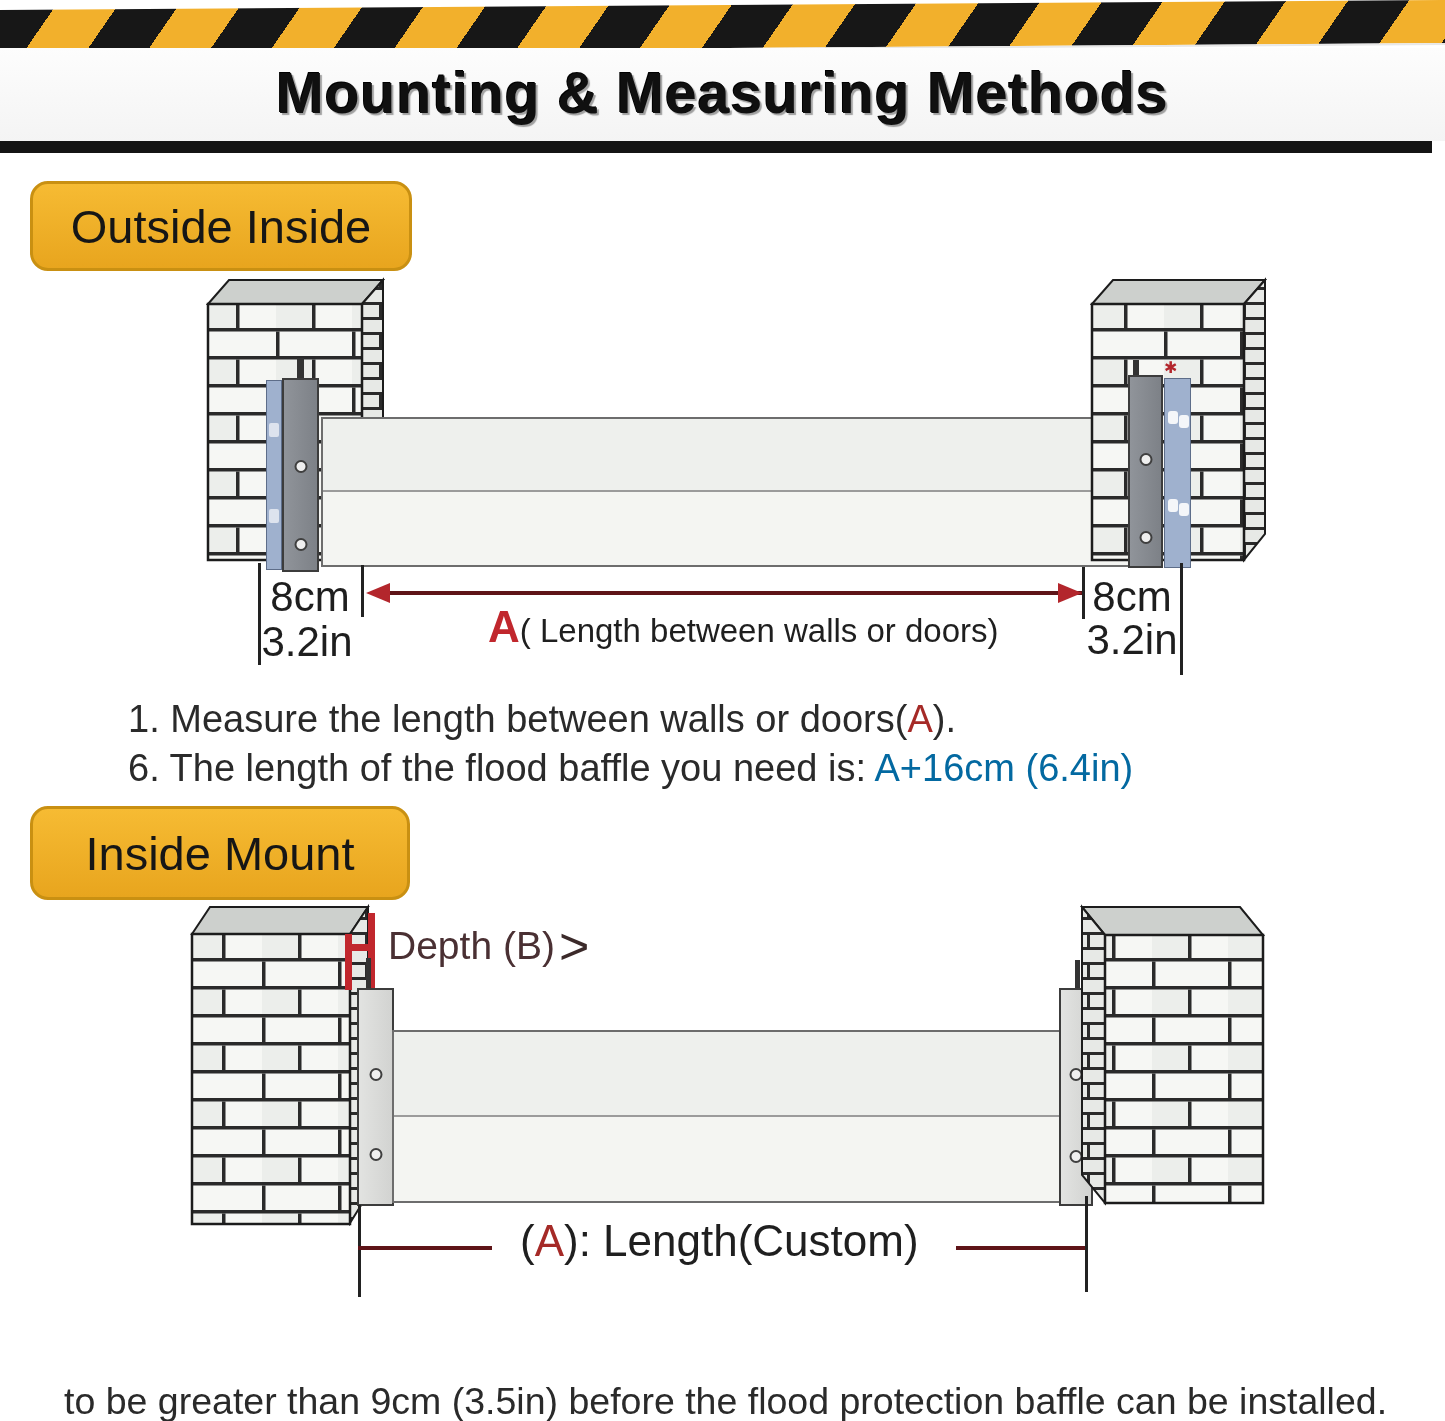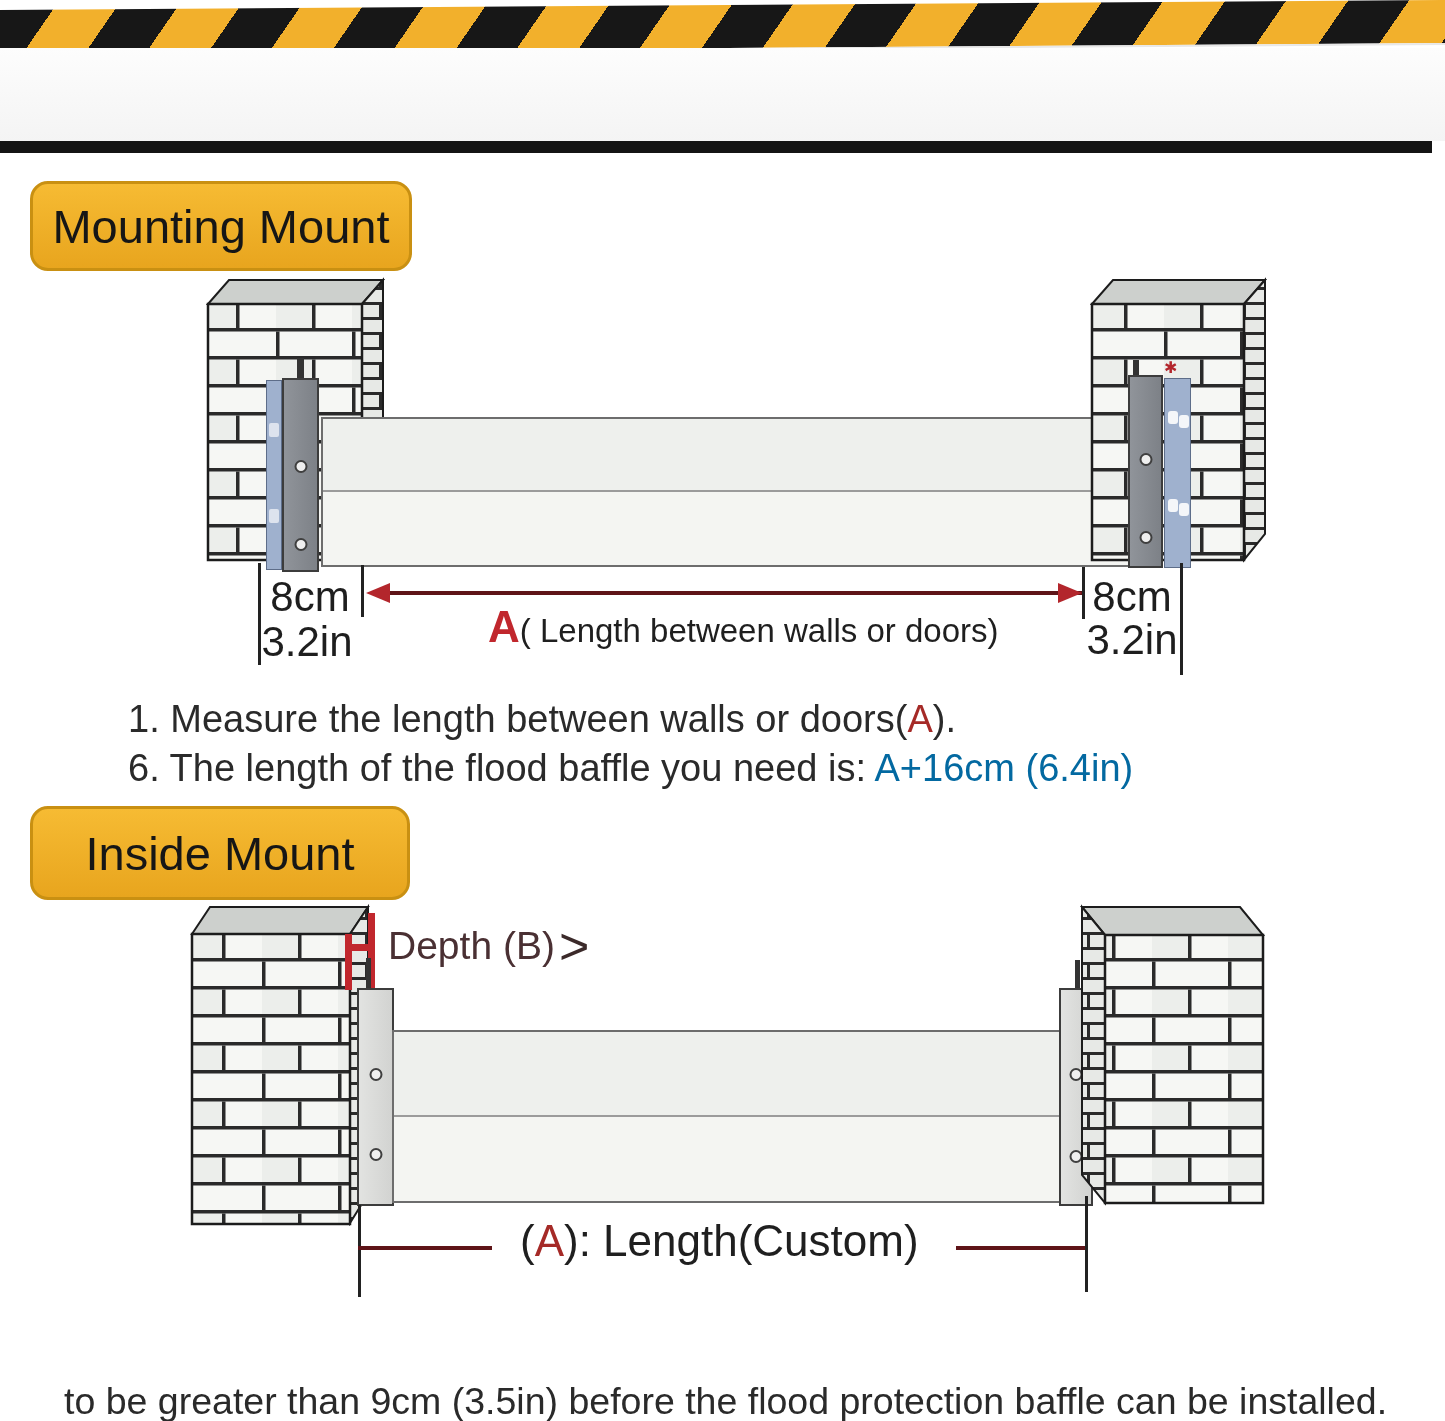--- a/index.html
+++ b/index.html
@@ -85,24 +85,25 @@
         <rect width="24" height="30" fill="#E7E9E6"></rect>
         <rect x="0" y="0" width="24" height="3" fill="#2A2A2A"></rect>
         <rect x="0" y="15" width="24" height="3" fill="#2A2A2A"></rect>
         <rect x="11" y="3" width="3" height="12" fill="#2A2A2A"></rect>
       </pattern>
     </defs>
   </svg>
 
   <div class="abs hazard"></div>
   <div class="abs title-band"></div>
+  <div class="abs page-title">Mounting &amp; Measuring Methods</div>
   <div class="abs black-bar"></div>
 
   <div class="abs badge" style="left:30px;top:181px;width:376px;height:84px;">
-    <span>Mounting Mount</span>
+    <span>Outside Inside</span>
   </div>
 
   <svg class="abs" style="left:200px;top:272px" width="190" height="302">
     <polygon points="8,32 29,8 183,8 162,32" fill="#CDD0CD" stroke="#1c1c1c" stroke-width="2"></polygon>
     <polygon points="162,32 183,8 183,262 162,288" fill="url(#brickS)" stroke="#1c1c1c" stroke-width="2"></polygon>
     <rect x="8" y="32" width="154" height="256" fill="url(#brickF)" stroke="#1c1c1c" stroke-width="2.5"></rect>
   </svg>
 
   <div class="abs pin" style="left:297px;top:358px;width:7px;height:24px;"></div>
   <div class="abs seal" style="left:266px;top:380px;width:16px;height:190px;">

